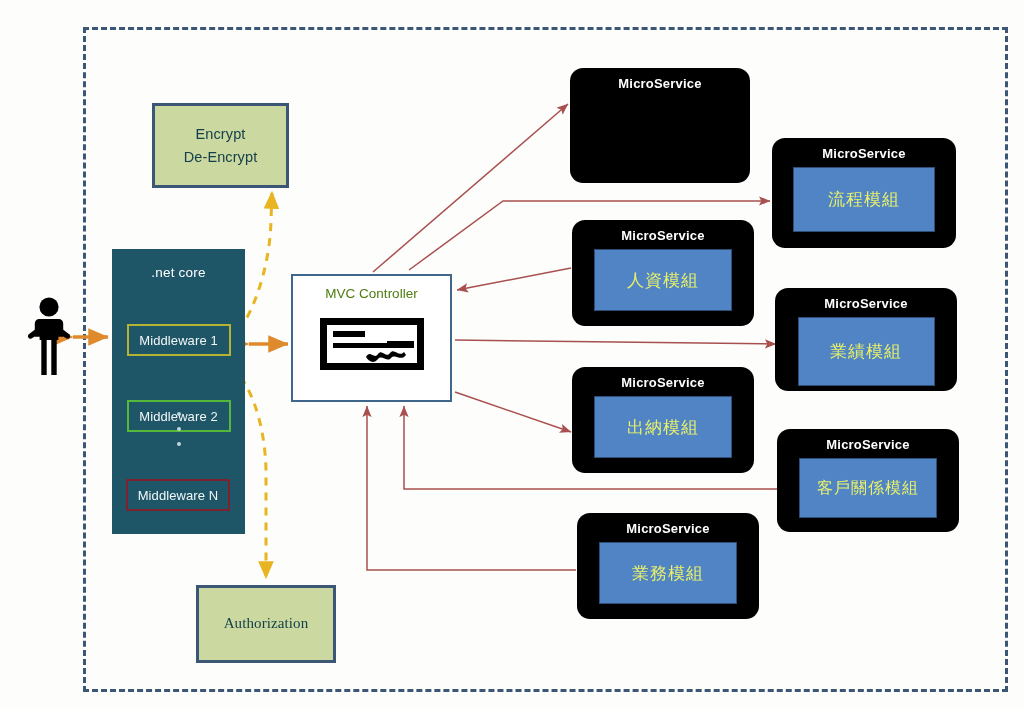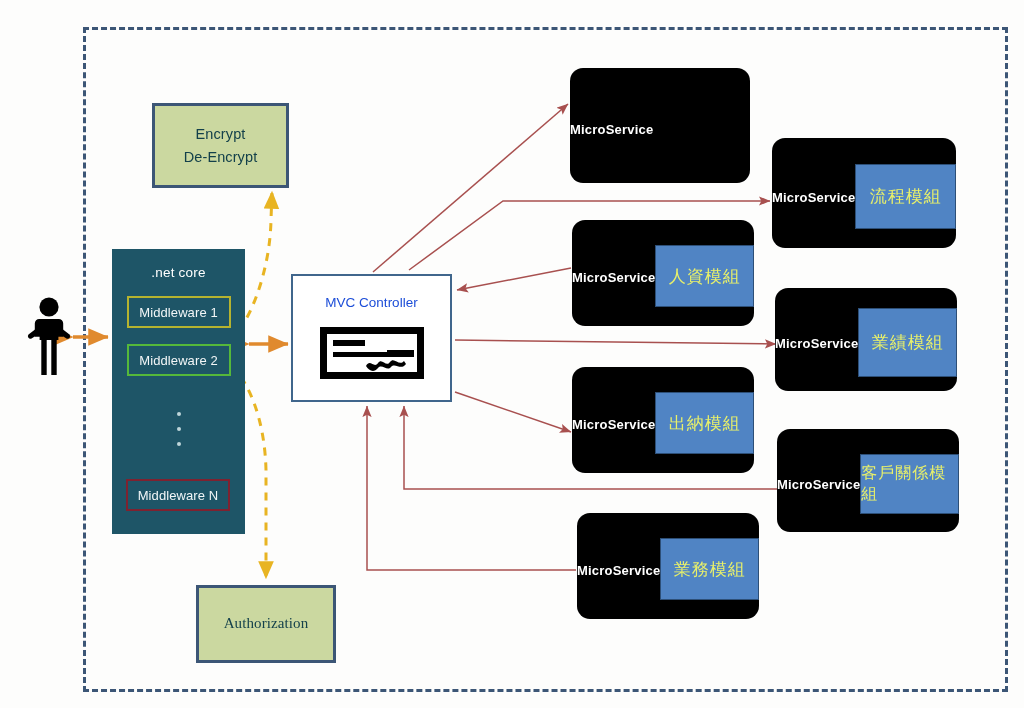--- a/index.html
+++ b/index.html
@@ -43,20 +43,21 @@
   #authorization-box .ln {
     font-family: "Liberation Serif", serif; font-size: 15px; color: #14414b;
   }
 
   
   #netcore-box {
     left: 112px; top: 249px; width: 133px; height: 285px;
     background: #1e5567;
     display: flex; flex-direction: column; align-items: center;
     padding-top: 16px;
+    gap: 28px;
   }
   #netcore-title {
     color: #ffffff; font-size: 13.5px; margin-bottom: 16px; letter-spacing: .2px;
   }
   .mw {
     width: 104px; height: 32px;
     display: flex; align-items: center; justify-content: center;
     color: #f2f6f7; font-size: 13px; letter-spacing: .1px;
     background: transparent;
   }
@@ -68,28 +69,28 @@
     background: #bfd6da; margin: 11px 0;
   }
   #netcore-dots { position: absolute; left: 65px; top: 152px; }
 
   
   #mvc-box {
     left: 291px; top: 274px; width: 161px; height: 128px;
     background: #ffffff; border: 2px solid #40668c;
     display: flex; flex-direction: column; align-items: center;
   }
-  #mvc-title { margin-top: 19px; font-size: 13.5px; color: #1d4ed8; }
+  #mvc-title { margin-top: 10px; font-size: 13.5px; color: #4d7c0f; }
   #mvc-glyph { margin-top: 17px; }
 
   
   .ms {
     background: #000000;
     border-radius: 13px;
-    display: flex; align-items: center;
+    display: flex; flex-direction: column; align-items: center;
   }
   .ms-title {
     color: #ffffff; font-size: 13px; font-weight: bold;
     margin-top: 8px; letter-spacing: .2px;
   }
   .ms-screen {
     background: #5084c4;
     border: 1px solid #2d4f77;
     margin-top: 6px;
     display: flex; align-items: center; justify-content: center;

